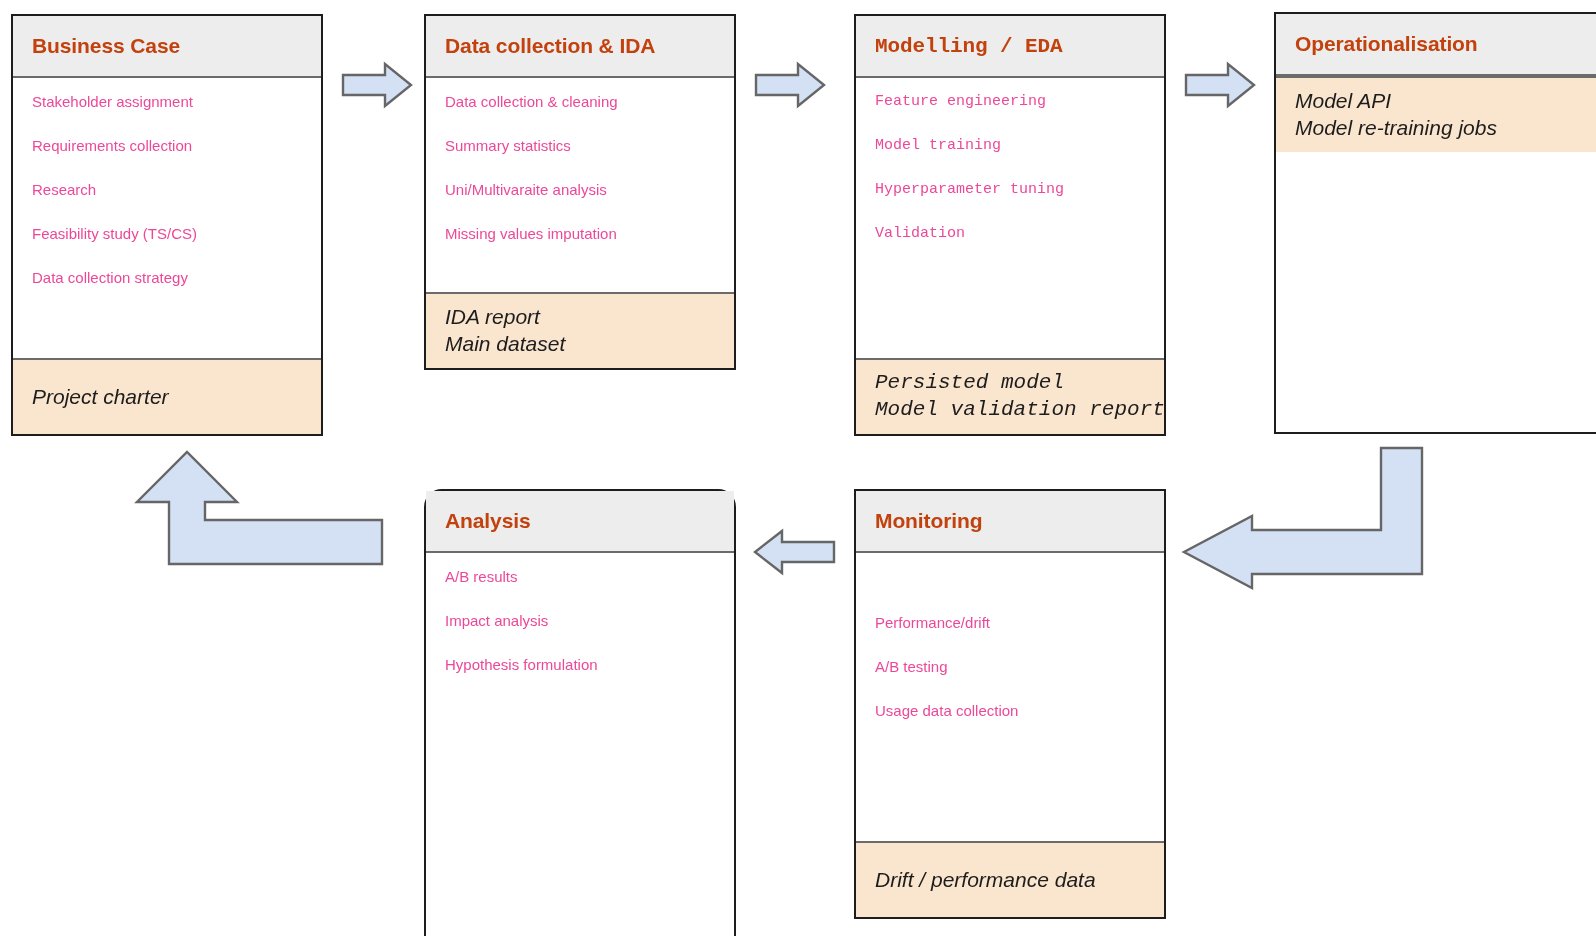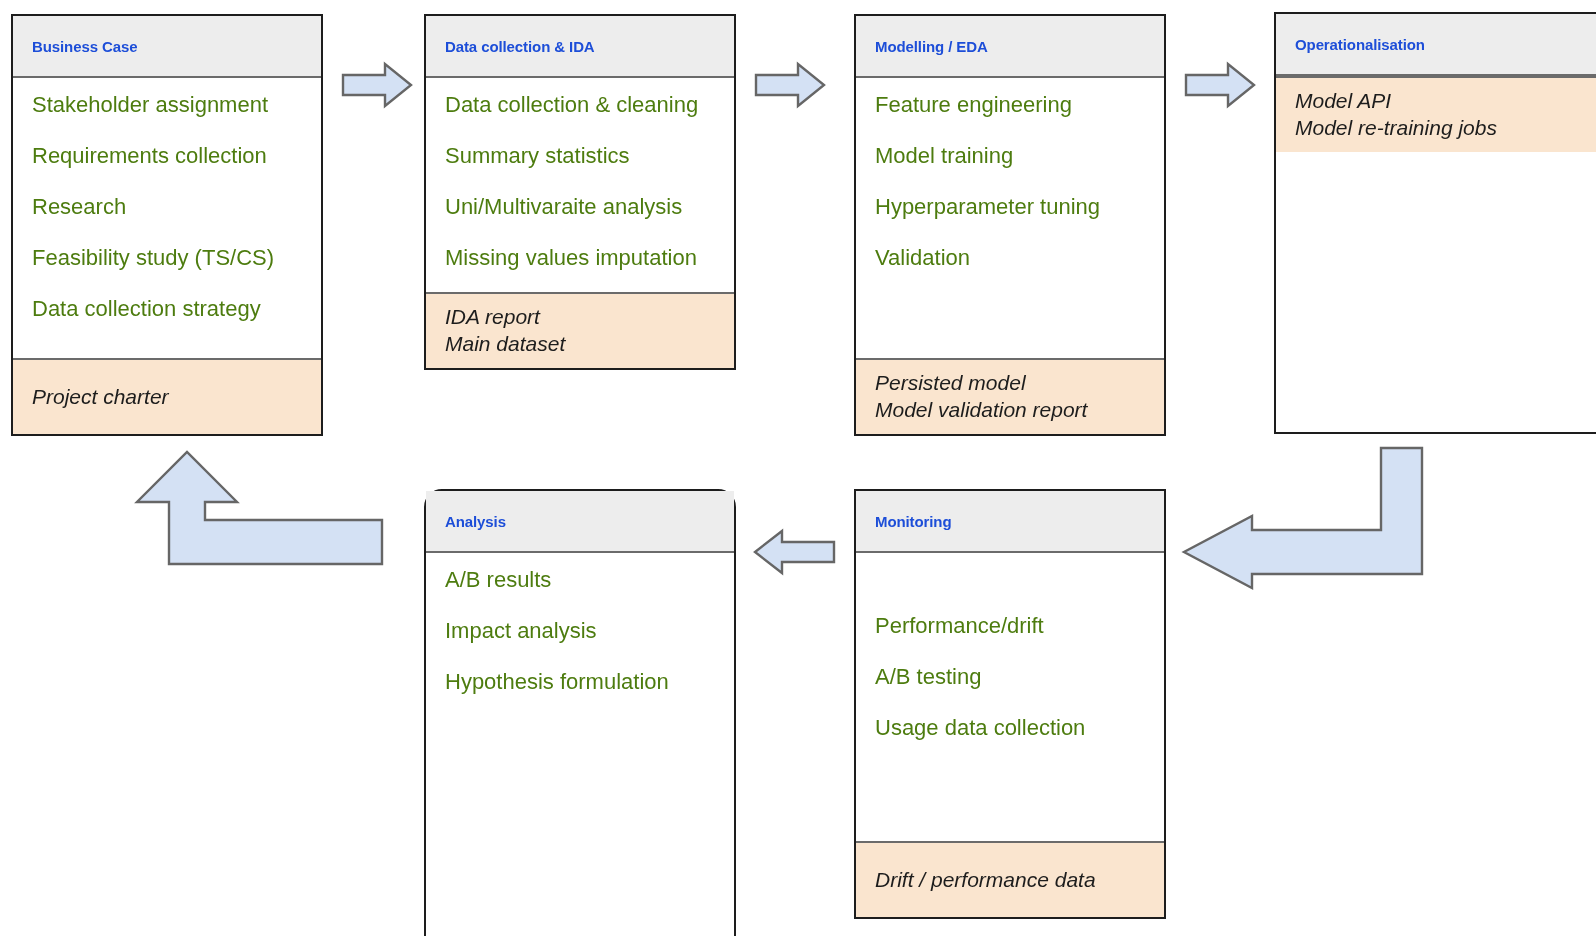--- a/index.html
+++ b/index.html
@@ -37,37 +37,37 @@
     box-sizing: border-box;
     background: #ededed;
     border-bottom: 2px solid #6b6b6b;
     height: 62px;
     display: flex;
     align-items: center;
     padding: 0 19px;
     flex: 0 0 auto;
   }
   .phase-header-title {
-    font-size: 15px;
+    font-size: 21px;
     font-weight: bold;
-    color: #1d4ed8;
+    color: #c2410c;
     letter-spacing: -0.1px;
     white-space: nowrap;
   }
 
   .phase-body {
     box-sizing: border-box;
     flex: 1 1 auto;
     padding: 16px 19px 0 19px;
     background: #ffffff;
     overflow: hidden;
   }
   .phase-item {
-    font-size: 22px;
-    color: #4d7c0f;
+    font-size: 15px;
+    color: #ec4899;
     line-height: 1;
     margin-bottom: 29px;
     white-space: nowrap;
   }
 
   .phase-footer {
     box-sizing: border-box;
     background: #fae5cf;
     border-top: 2px solid #6b6b6b;
     flex: 0 0 auto;
@@ -133,21 +133,21 @@
       <span class="phase-footer-line">Main dataset</span>
     </div>
   </div>
 
   <div class="arrow" style="left:754px; top:61px; width:72px; height:48px;">
     <svg width="72" height="48" viewBox="0 0 72 48">
       <polygon points="2,14 44,14 44,3 70,24 44,45 44,34 2,34" fill="#d4e1f4" stroke="#666666" stroke-width="2.4" stroke-linejoin="miter"></polygon>
     </svg>
   </div>
 
-  <div class="phase-box" style="left:854px; top:14px; width:312px; height:422px;">
+  <div class="phase-box" style="left:854px; top:14px; width:312px; height:422px;font-family:Liberation Mono, monospace;">
     <div class="phase-header">
       <span class="phase-header-title">Modelling / EDA</span>
     </div>
     <div class="phase-body">
       <div class="phase-item">Feature engineering</div>
       <div class="phase-item">Model training</div>
       <div class="phase-item">Hyperparameter tuning</div>
       <div class="phase-item">Validation</div>
     </div>
     <div class="phase-footer">

